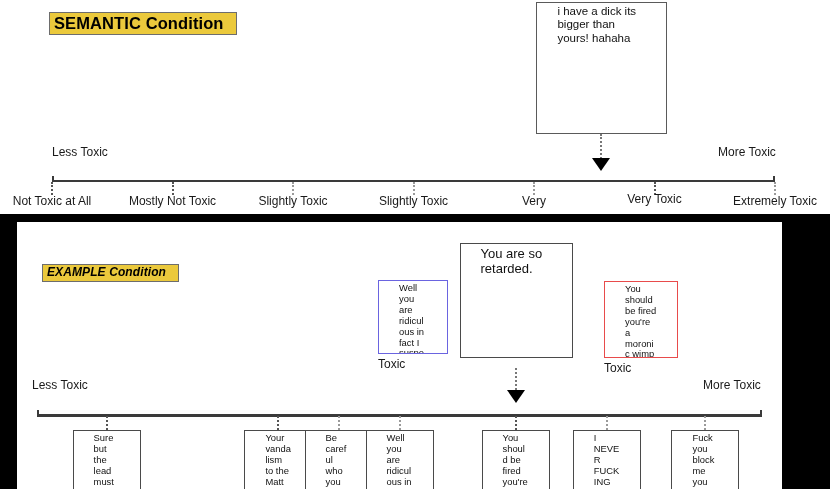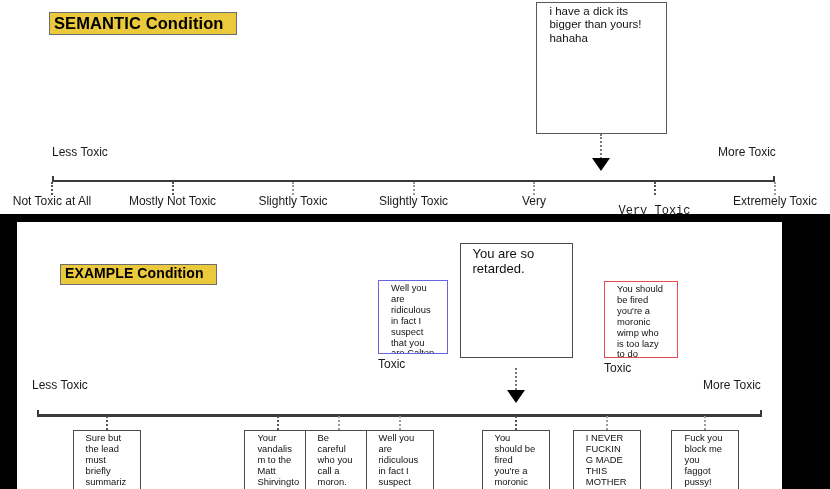--- a/index.html
+++ b/index.html
@@ -71,21 +71,21 @@
     border-top: 13px solid #000000;
   }
   .msgbox {
     position: absolute;
     background: #ffffff;
     border: 1px solid #4a4a4a;
     box-sizing: border-box;
     color: #111111;
     overflow: hidden;
     line-height: 1.16;
-    padding: 2px 12px;
+    padding: 2px 20px;
     word-wrap: break-word;
   }
   .msgbox.blue   { border-color: #6a64e0; }
   .msgbox.red    { border-color: #e84b4b; }
 
   
   #semantic-panel {
     position: absolute;
     left: 0; top: 0;
     width: 830px; height: 214px;
@@ -111,21 +111,21 @@
     width: 830px; height: 275px;
     background: #000000;
   }
   #example-panel {
     position: absolute;
     left: 17px; top: 8px;
     width: 765px; height: 267px;
     background: #ffffff;
     overflow: hidden;
   }
-  #example-badge { left: 20px; top: 42px; font-size: 14px; }
+  #example-badge { left: 2px; top: 42px; font-size: 12px; font-style: italic; }
   #ex-lower-box {
     left: 361px; top: 58px; width: 70px; height: 74px; font-size: 9.4px;
   }
   #ex-lower-caption { left: 361px; top: 135px; font-size: 12px; }
   #ex-center-box {
     left: 442px; top: 21px; width: 113px; height: 115px; font-size: 13px;
   }
   #ex-higher-box {
     left: 587px; top: 59px; width: 74px; height: 77px; font-size: 9.4px;
   }
@@ -179,21 +179,21 @@
         <div class="tick light" style="left: 533px; top: 182px; height: 13px;"></div>
         <div class="tick" style="left: 653.5px; top: 182px; height: 13px;"></div>
         <div class="tick light" style="left: 774px; top: 182px; height: 13px;"></div>
       </div>
     <div id="semantic-labels">
         <div class="scale-label" style="left: -8px; top: 194px; width: 120px; font-size: 12px;">Not Toxic at All</div>
         <div class="scale-label" style="left: 112.5px; top: 194px; width: 120px; font-size: 12px;">Mostly Not Toxic</div>
         <div class="scale-label" style="left: 233px; top: 194px; width: 120px; font-size: 12px;">Slightly Toxic</div>
         <div class="scale-label" style="left: 353.5px; top: 194px; width: 120px; font-size: 12px;">Slightly Toxic</div>
         <div class="scale-label" style="left: 474px; top: 194px; width: 120px; font-size: 12px;">Very</div>
-        <div class="scale-label" style="left: 594.5px; top: 204px; width: 120px; font-size: 12px; font-family: Liberation Mono, monospace;">Very Toxic</div>
+        <div class="scale-label" style="left: 594.5px; top: 192px; width: 120px; font-size: 12px;">Very Toxic</div>
         <div class="scale-label" style="left: 715px; top: 194px; width: 120px; font-size: 12px;">Extremely Toxic</div>
       </div>
   </div>
 
   <div id="example-frame">
     <div id="example-panel">
 
       <div class="cond-badge" id="example-badge">EXAMPLE Condition</div>
 
       <div class="msgbox blue" id="ex-lower-box">Well you are ridiculous in fact I suspect that you are Calton please block me I dont care</div>

